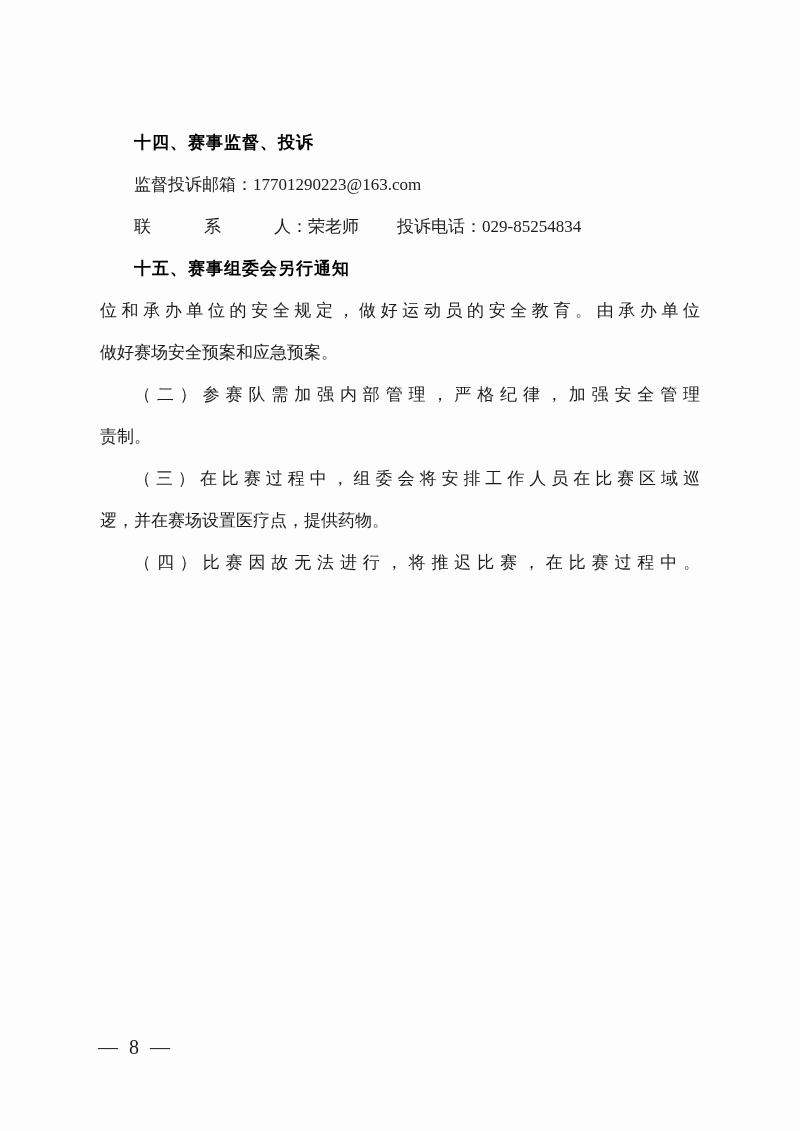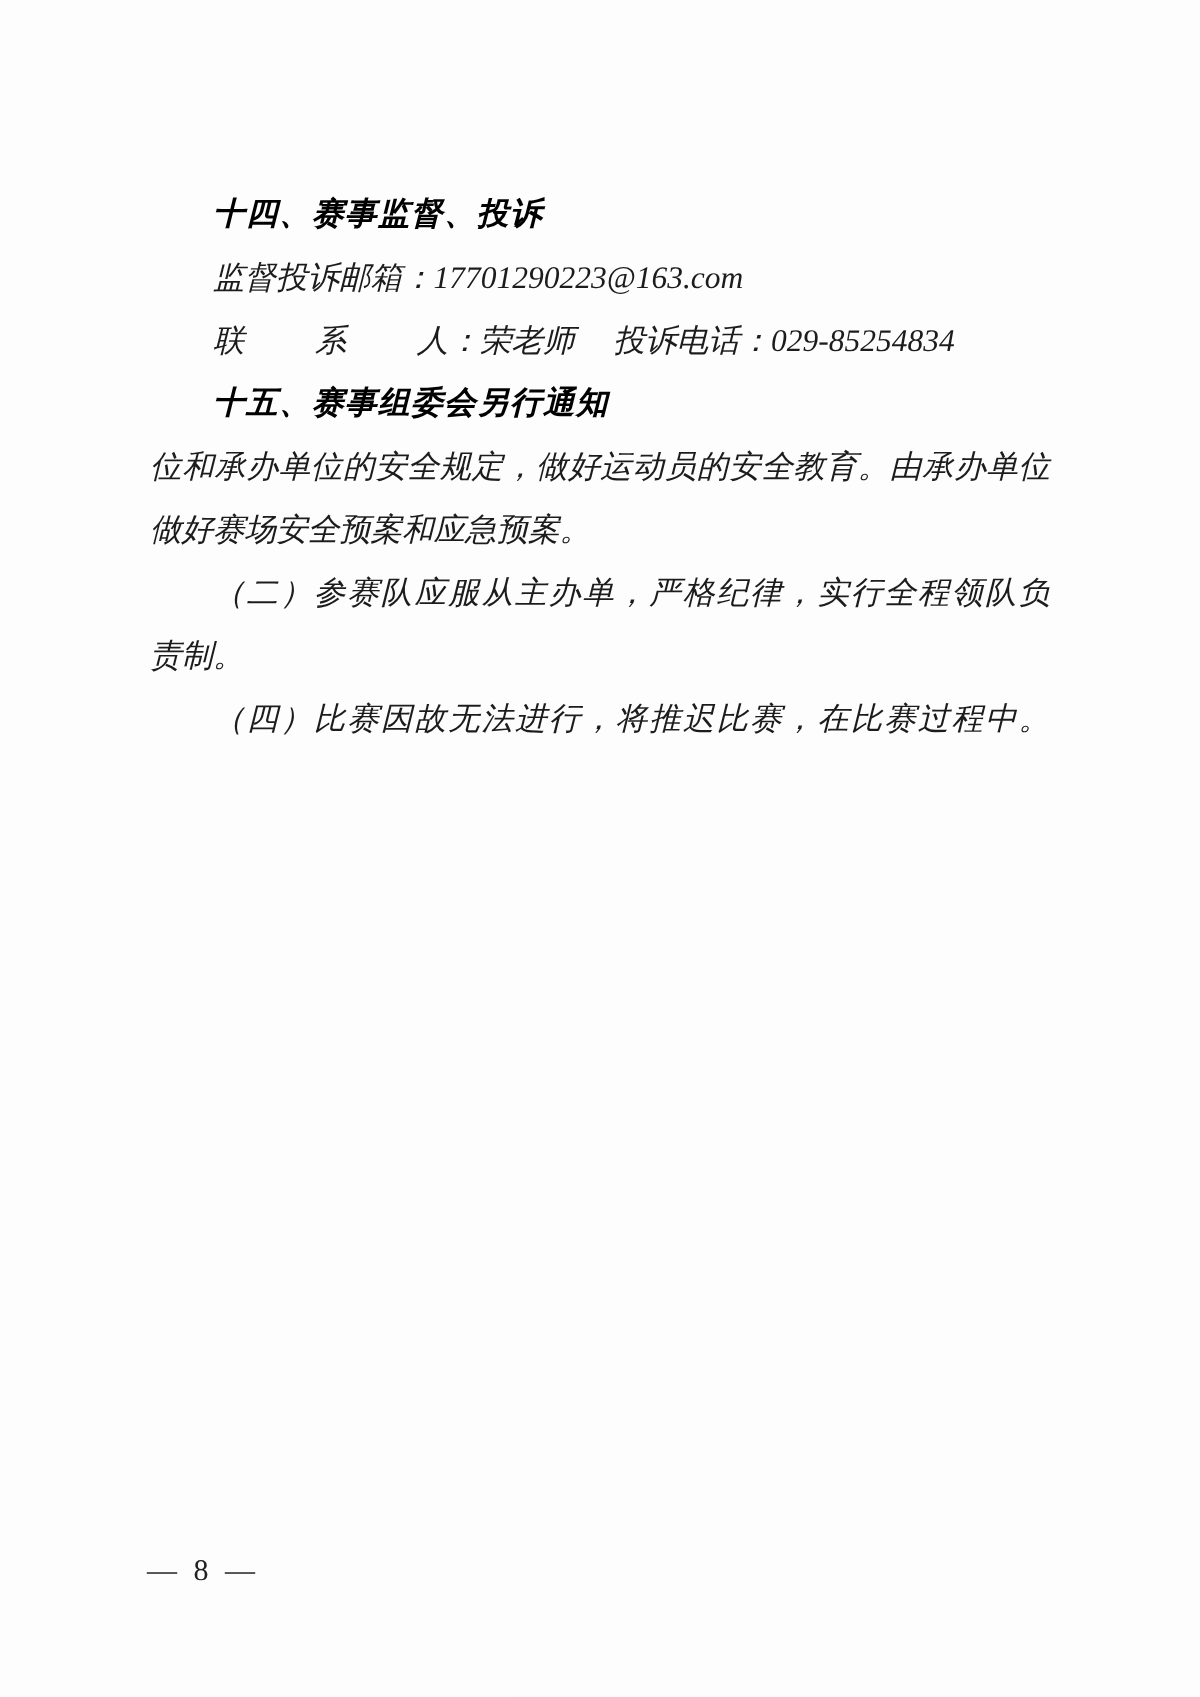--- a/index.html
+++ b/index.html
@@ -13,24 +13,23 @@
     height: 1131px;
     background: #fdfdfd;
     font-family: "Liberation Serif", serif;
     color: #1c1c1c;
     overflow: hidden;
   }
   .content {
     padding: 122px 100px 0 100px;
   }
   .line, .heading {
-    font-size: 21px;
+    font-size: 17px;
     line-height: 42px;
     white-space: nowrap;
-    font-style: italic;
   }
   .para .line {
     white-space: normal;
   }
   .heading {
     font-family: "Liberation Sans", sans-serif;
     font-weight: 700;
     color: #000000;
     text-indent: 2em;
     letter-spacing: 1px;
@@ -44,21 +43,21 @@
   }
   .spread {
     display: inline-block;
     width: 157px;
     text-indent: 0;
     text-align: justify;
     text-align-last: justify;
     vertical-align: baseline;
   }
   .phone-gap {
-    margin-left: 26px;
+    margin-left: 38px;
   }
   .page-number {
     position: absolute;
     left: 98px;
     top: 1032px;
     font-size: 20px;
     line-height: 30px;
     letter-spacing: 3px;
     color: #222222;
     font-family: "Liberation Serif", serif;
@@ -77,24 +76,28 @@
     <div class="line indent"><span class="spread">联系人</span><span>：</span><span>荣老师</span><span class="phone-gap">投诉电话：</span><span>029-85254834</span></div>
 
     <div class="heading">十五、赛事组委会另行通知</div>
 
     <div class="para">
       <div class="line just">位和承办单位的安全规定，做好运动员的安全教育。由承办单位</div>
       <div class="line">做好赛场安全预案和应急预案。</div>
     </div>
 
     <div class="para">
-      <div class="line indent just">（二）参赛队应服从主办单，严格纪律，实行全程领队负</div>
+      <div class="line indent just">（二）参赛队需加强内部管理，严格纪律，加强安全管理</div>
       <div class="line">责制。</div>
     </div>
 
+    <div class="para">
+      <div class="line indent just">（三）在比赛过程中，组委会将安排工作人员在比赛区域巡</div>
+      <div class="line">逻，并在赛场设置医疗点，提供药物。</div>
+    </div>
 
     <div class="para">
       <div class="line indent just">（四）比赛因故无法进行，将推迟比赛，在比赛过程中。</div>
     </div>
 
 
   </div>
 
   <div class="page-number">— 8 —</div>
 </div>

